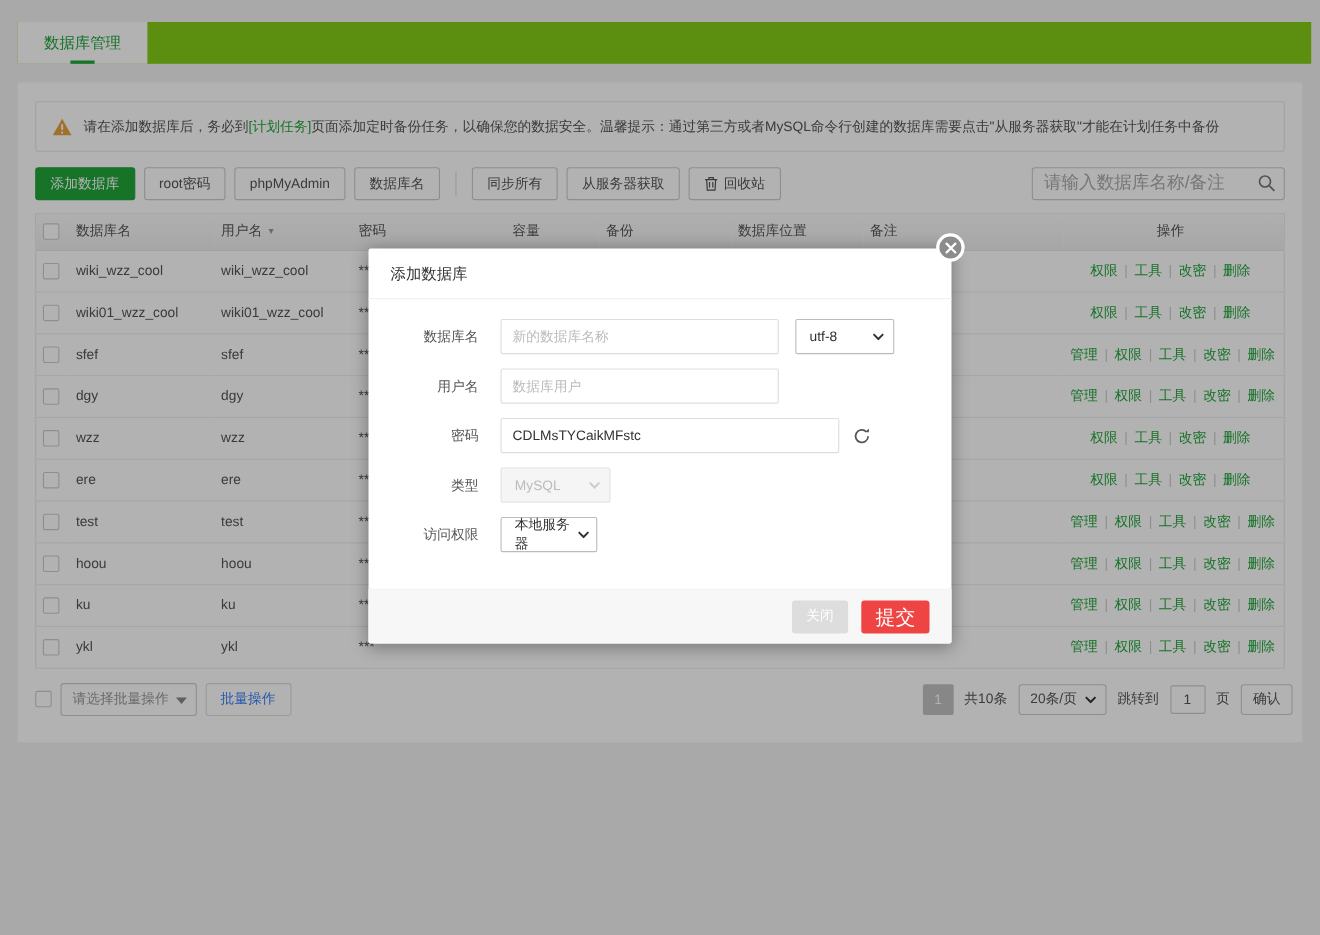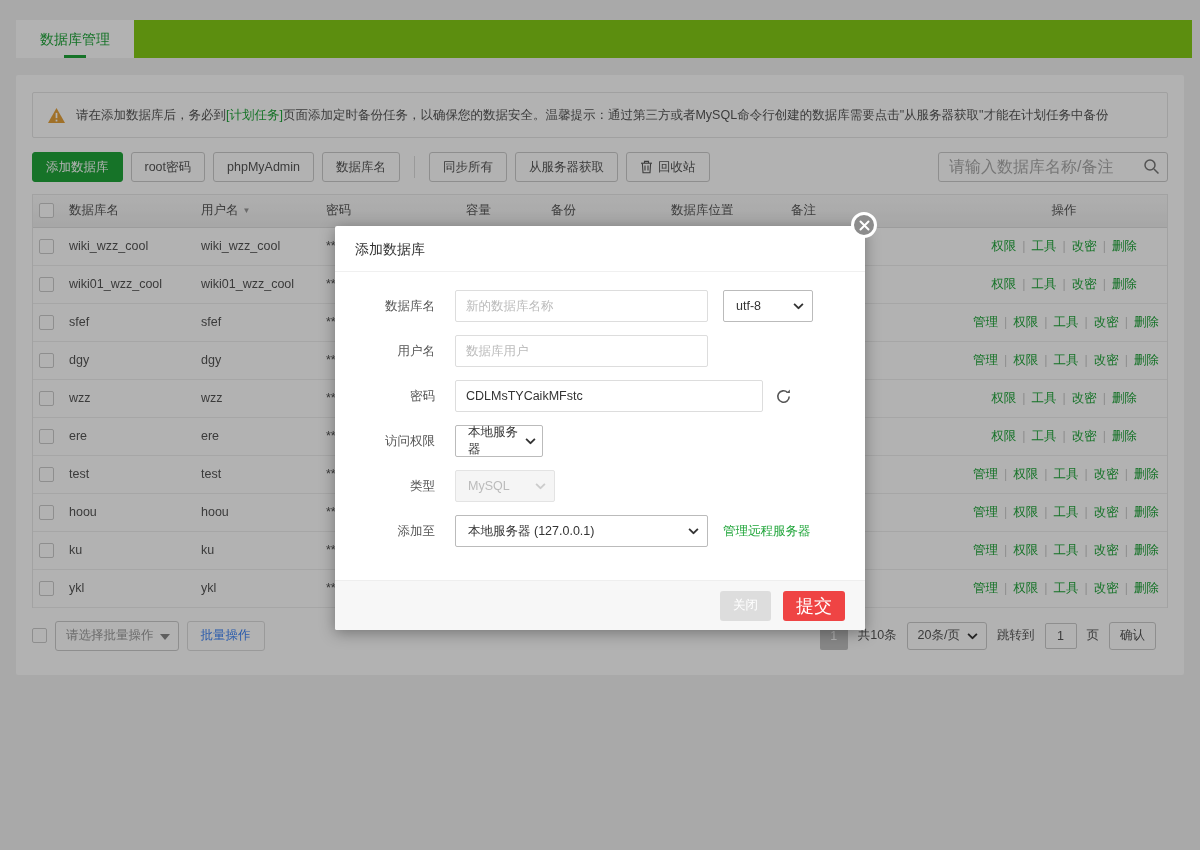--- a/index.html
+++ b/index.html
@@ -50,21 +50,21 @@
     height:32px; background:linear-gradient(#fbfbfb,#efefef); border-bottom:1px solid #e0e0e0;
     font-weight:normal; text-align:left; color:#555; font-size:12.5px; padding:0 4px 0 6px;
   }
   tbody td { height:38px; border-bottom:1px solid #eee; padding:0 4px 0 6px; color:#555; overflow:hidden; white-space:nowrap; }
   th.ops, td.ops { text-align:center; padding-right:12px; }
   .caret { font-size:8px; color:#999; margin-left:4px; vertical-align:1px; }
   .cb { appearance:none; -webkit-appearance:none; width:15px; height:15px; border:1px solid #ccc; border-radius:2px; background:#fff; vertical-align:middle; cursor:pointer; }
   .alink { color:#20a53a; text-decoration:none; cursor:pointer; }
   .sep { color:#ccc; margin:0 6px; }
   
-  .bottombar { margin:13px 28px 0 16px; display:flex; align-items:center; gap:8px;justify-content:space-between; }
+  .bottombar { margin:13px 9px 0 16px; display:flex; align-items:center; gap:8px;justify-content:space-between; }
   .fselect {
     position:relative; height:30px; border:1px solid #ccc; border-radius:3px; background:#fff;
     display:inline-flex; align-items:center; padding:0 24px 0 10px; color:#999; cursor:pointer;
   }
   .fselect .tri { position:absolute; right:8px; top:12px; width:0; height:0; border-left:5px solid transparent; border-right:5px solid transparent; border-top:6px solid #888; }
   .btn-muted { color:#3b82f6; border-color:#ddd; }
   .pager { margin-left:auto; display:flex; align-items:center; gap:10px; color:#555; }
   .page-cur { width:28px; height:28px; background:#c2c2c2; color:#fff; display:flex; align-items:center; justify-content:center; border-radius:2px; cursor:pointer; }
   .psel { position:relative; height:28px; border:1px solid #ccc; border-radius:3px; background:#fff; display:inline-flex; align-items:center; padding:0 26px 0 10px; color:#555; cursor:pointer; }
   .psel svg, .mselect svg { position:absolute; right:8px; top:50%; transform:translateY(-50%); }
@@ -355,48 +355,38 @@
       <input class="tin w308" value="CDLMsTYCaikMFstc" style="">
       <span class="refresh">
         <svg width="17" height="17" viewBox="0 0 17 17">
             <path d="M14.2 8.5a5.7 5.7 0 1 1-1.7-4.05" fill="none" stroke="#555" stroke-width="1.6"></path>
             <path d="M14.9 1.6v3.4h-3.4z" fill="#555"></path>
           </svg>
       </span>
     </div>
 
     <div class="frow">
+      <span class="flabel">类型</span>
+      <span class="mselect dis" style="width:100px;">
+        <span>MySQL</span>
+        <svg width="11" height="7" viewBox="0 0 10 6">
+            <path d="M1 1l4 4 4-4" fill="none" stroke="#ccc" stroke-width="1.6"></path>
+          </svg>
+      </span>
+    </div>
+
+    <div class="frow">
       <span class="flabel">访问权限</span>
       <span class="mselect" style="width:88px; padding-right:24px;">
         <span>本地服务器</span>
         <svg width="11" height="7" viewBox="0 0 10 6" style="right:6px;">
             <path d="M1 1l4 4 4-4" fill="none" stroke="#333" stroke-width="1.6"></path>
           </svg>
       </span>
     </div>
 
-    <div class="frow">
-      <span class="flabel">类型</span>
-      <span class="mselect dis" style="width:100px;">
-        <span>MySQL</span>
-        <svg width="11" height="7" viewBox="0 0 10 6">
-            <path d="M1 1l4 4 4-4" fill="none" stroke="#ccc" stroke-width="1.6"></path>
-          </svg>
-      </span>
-    </div>
-
-    <div class="frow">
-      <span class="flabel">添加至</span>
-      <span class="mselect w253">
-        <span>本地服务器 (127.0.0.1)</span>
-        <svg width="11" height="7" viewBox="0 0 10 6">
-            <path d="M1 1l4 4 4-4" fill="none" stroke="#333" stroke-width="1.6"></path>
-          </svg>
-      </span>
-      <a class="greenlink">管理远程服务器</a>
-    </div>
 
   </div>
   <div class="modal-foot">
     <button class="btn-close-m">关闭</button>
     <button class="btn-submit">提交</button>
   </div>
 </div>
 
 </body></html>

